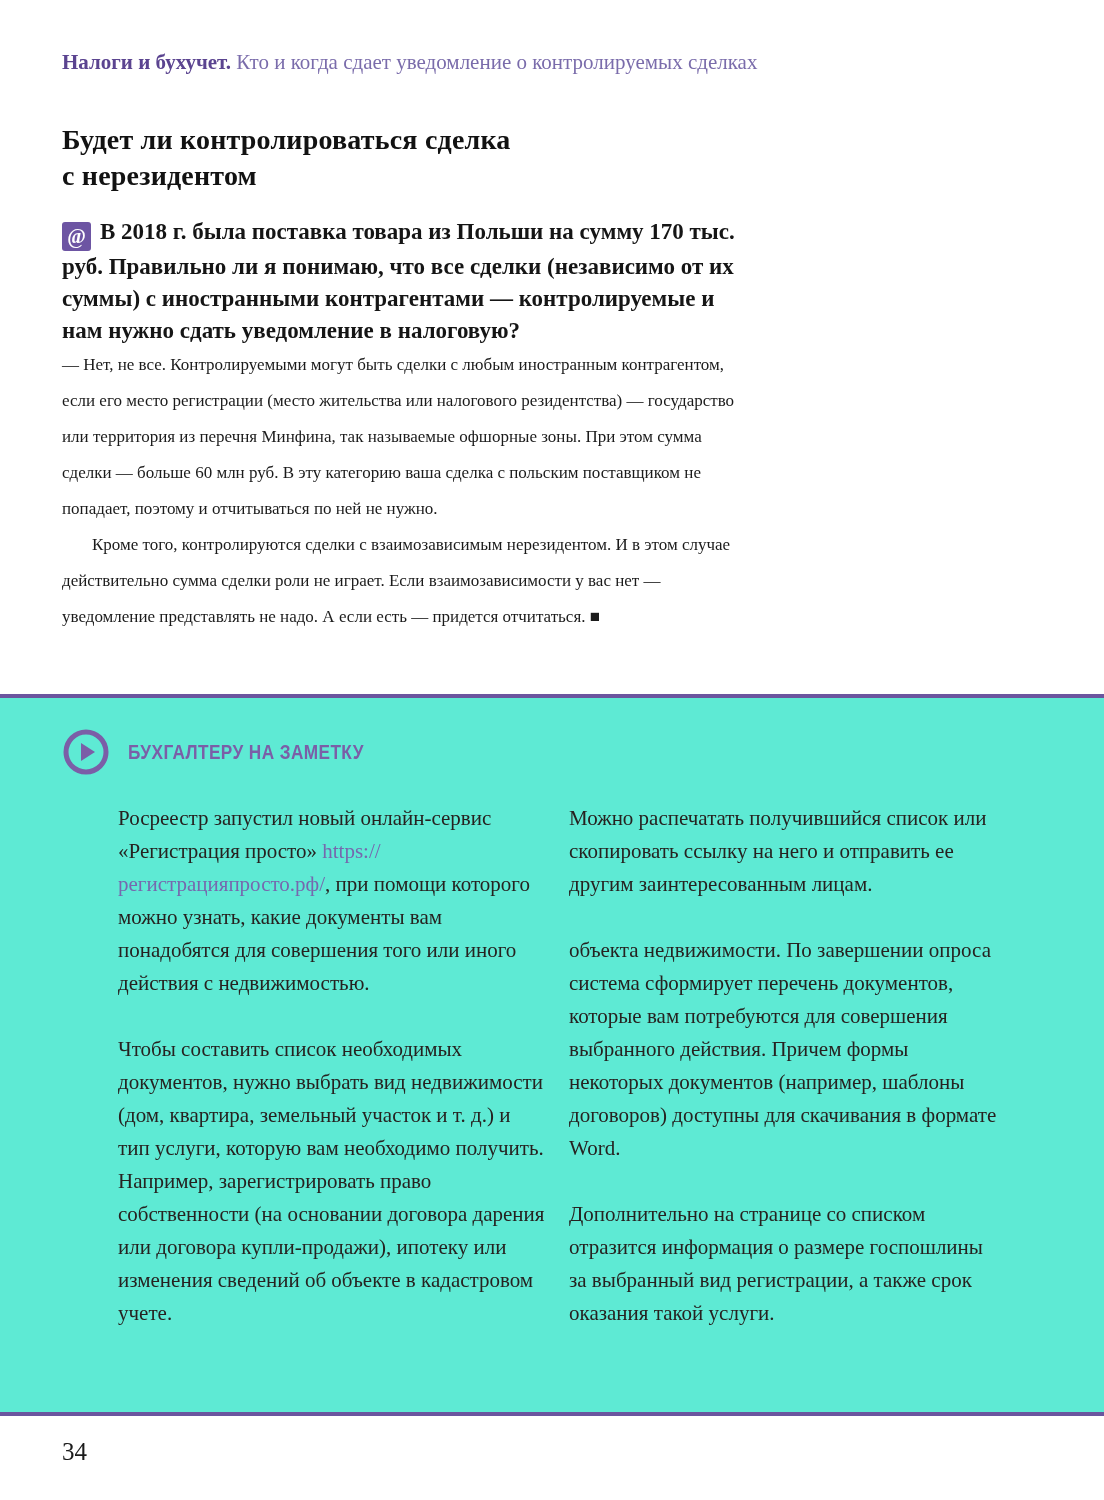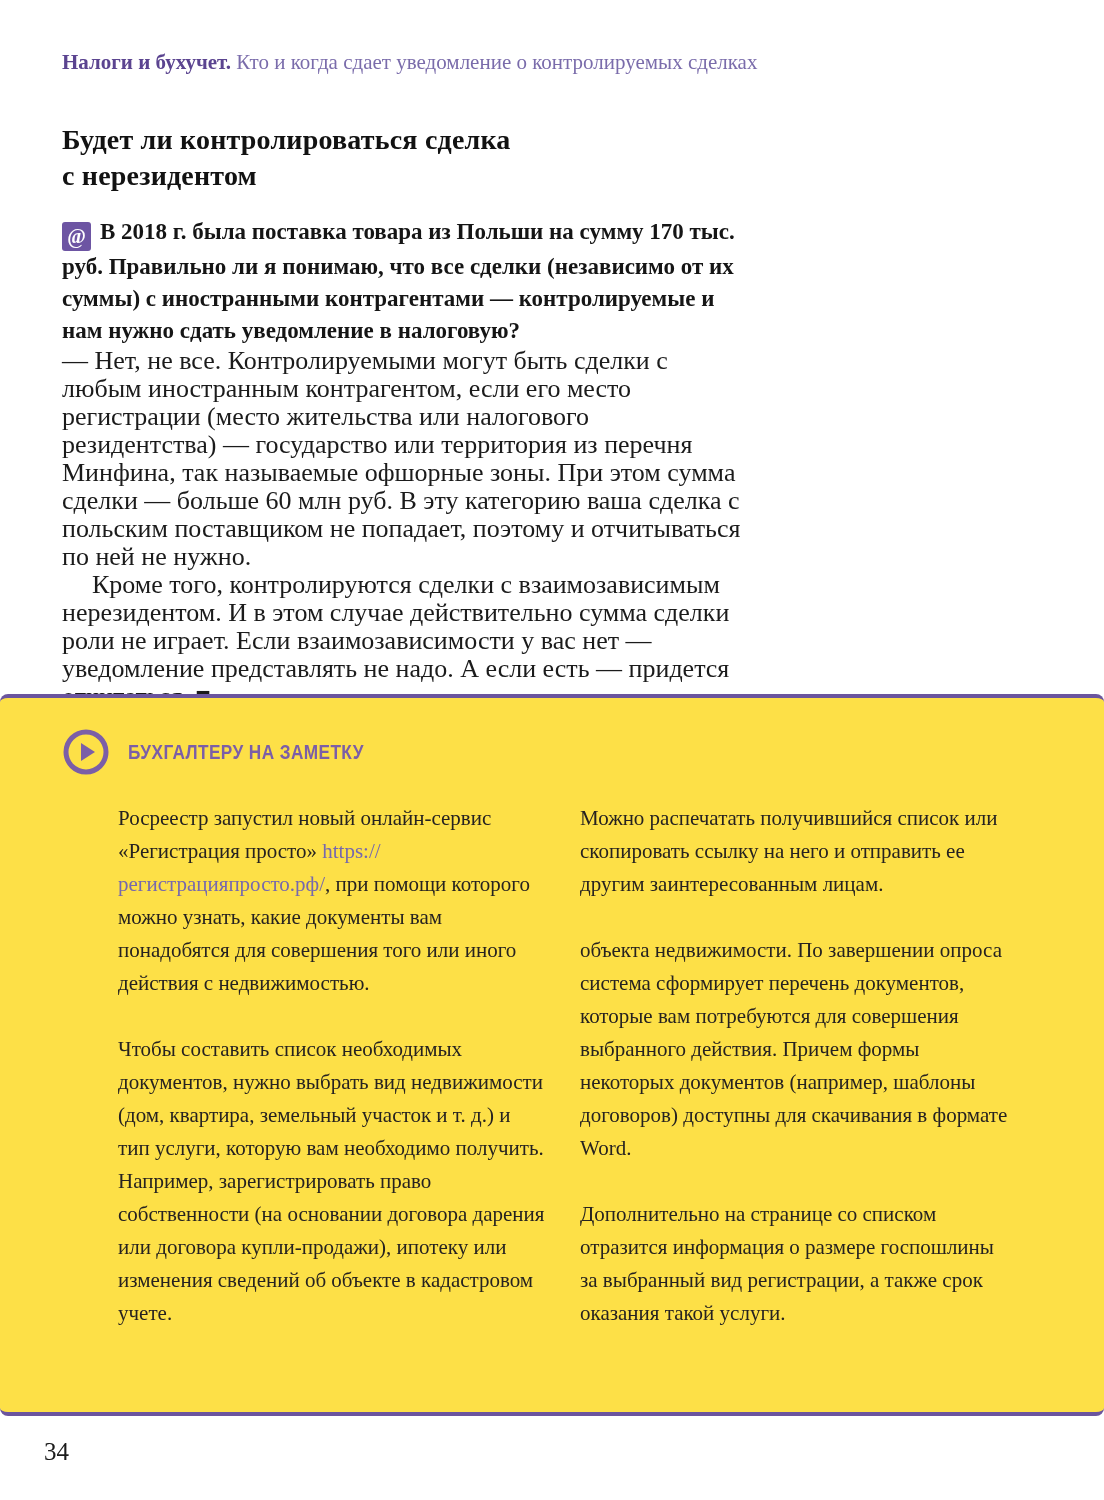--- a/index.html
+++ b/index.html
@@ -64,35 +64,34 @@
     text-align: center;
     font-size: 20px;
     line-height: 29px;
     font-weight: bold;
     vertical-align: -4px;
     margin-right: 9px;
     font-family: "Liberation Serif", serif;
   }
 
   .answer p {
-    font-size: 26px;
-    line-height: 28px;
+    font-size: 17px;
+    line-height: 36px;
     color: #1b1b1b;
   }
   .answer p.indented { text-indent: 30px; }
 
   
   .note {
     height: 722px;
-    background: #fde047;
+    background: #5eead4;
     border-top: 4px solid #6b559e;
     border-bottom: 4px solid #6b559e;
     padding: 30px 62px 16px 62px;
     overflow: hidden;
-    border-radius: 8px;
   }
 
   .note-kicker {
     display: flex;
     align-items: center;
     gap: 18px;
   }
   .play-icon { flex: 0 0 auto; display: block; }
   .note-kicker .kicker-label {
     font-family: "Liberation Sans", "DejaVu Sans", sans-serif;
@@ -107,39 +106,39 @@
   .note-title {
     margin: 40px 0 0 56px;
     font-size: 23px;
     line-height: 30px;
     font-weight: bold;
     color: #121212;
   }
 
   .note-columns {
     display: flex;
-    gap: 33px;
+    gap: 22px;
     margin: 26px 0 0 56px;
   }
   .note-col { width: 429px; }
   .note-col p {
     font-size: 21px;
     line-height: 33px;
     color: #262220;
   }
   .note-col p + p { margin-top: 33px; }
   .note-col a.inline-link {
     color: #7668ae;
     text-decoration: none;
     cursor: pointer;
   }
 
   
   .page-footer {
-    padding: 22px 62px 0 44px;
+    padding: 22px 62px 0 62px;
     background: #ffffff;
   }
   .page-number {
     font-size: 25px;
     color: #1b1b1b;
   }
 </style>
 </head>
 <body>
 

